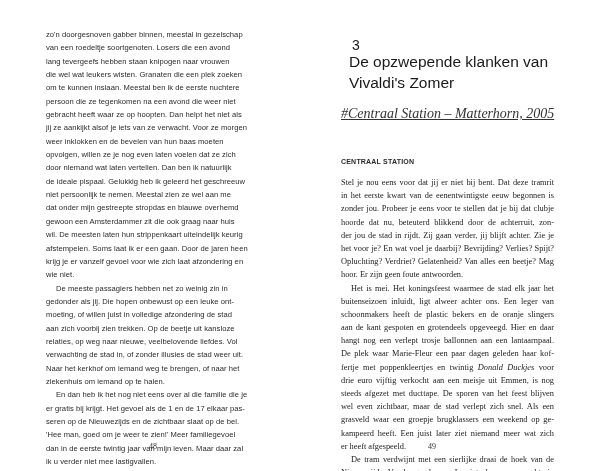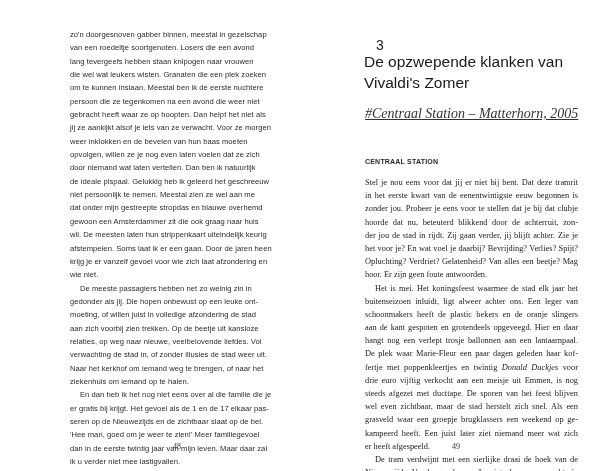--- a/index.html
+++ b/index.html
@@ -1,20 +1,20 @@
 <!DOCTYPE html>
 <html><head>
   <meta charset="utf-8">
   <style>
     html, body { margin: 0; padding: 0; }
     body {
       width: 600px; height: 471px; background: #ffffff; position: relative; overflow: hidden;
       color: #1e1e1e;
     }
-    .page { position: absolute; top: 0; height: 471px; margin-left: 24px; }
+    .page { position: absolute; top: 0; height: 471px; }
     .page-left { left: 0; width: 300px; }
     .page-right { left: 300px; width: 300px; }
 
     .left-body {
       position: absolute; left: 46px; top: 28px; width: 203px;
       font-family: "Liberation Sans", sans-serif;
       font-size: 7.6px; line-height: 13.35px; letter-spacing: 0.05px;
       color: #2a2a2a;
     }
     .left-body .line { white-space: nowrap; display: block; height: 13.35px; }
@@ -25,21 +25,21 @@
       font-family: "Liberation Serif", serif; font-size: 8px; color: #333;
     }
     .pn-left { left: 149px; }
     .pn-right { left: 128px; }
 
     .chapter-num {
       position: absolute; left: 52px; top: 37px;
       font-family: "Liberation Sans", sans-serif; font-size: 14px; color: #1a1a1a;
     }
     .chapter-title {
-      position: absolute; left: 40px; top: 52px; width: 230px;
+      position: absolute; left: 49px; top: 52px; width: 230px;
       font-family: "Liberation Sans", sans-serif; font-size: 15.5px; line-height: 20.5px; color: #1a1a1a;
     }
     .chapter-title .line { display: block; white-space: nowrap; }
     .chapter-sub {
       position: absolute; left: 41px; top: 106px;
       font-family: "Liberation Serif", serif; font-style: italic; font-size: 14px; color: #333; text-decoration: underline;
     }
     .section-head {
       position: absolute; left: 41px; top: 158px;
       font-family: "Liberation Sans", sans-serif; font-weight: bold; font-size: 7px; letter-spacing: 0.2px; color: #2a2a2a;
@@ -117,21 +117,21 @@
       <span class="line last">hoor. Er zijn geen foute antwoorden.</span>
       <span class="line indent">Het is mei. Het koningsfeest waarmee de stad elk jaar het</span>
       <span class="line">buitenseizoen inluidt, ligt alweer achter ons. Een leger van</span>
       <span class="line">schoonmakers heeft de plastic bekers en de oranje slingers</span>
       <span class="line">aan de kant gespoten en grotendeels opgeveegd. Hier en daar</span>
       <span class="line">hangt nog een verlept trosje ballonnen aan een lantaarnpaal.</span>
       <span class="line">De plek waar Marie-Fleur een paar dagen geleden haar kof-</span>
       <span class="line">fertje met poppenkleertjes en twintig <em>Donald Duckjes</em> voor</span>
       <span class="line">drie euro vijftig verkocht aan een meisje uit Emmen, is nog</span>
       <span class="line">steeds afgezet met ducttape. De sporen van het feest blijven</span>
-      <span class="line">wel even zichtbaar, maar de stad herstelt zich snel. Als een</span>
+      <span class="line">wel even zichtbaar, maar de stad verlept zich snel. Als een</span>
       <span class="line">grasveld waar een groepje brugklassers een weekend op ge-</span>
       <span class="line">kampeerd heeft. Een juist later ziet niemand meer wat zich</span>
       <span class="line last">er heeft afgespeeld.</span>
       <span class="line indent">De tram verdwijnt met een sierlijke draai de hoek van de</span>
       <span class="line">Nieuwezijds Voorburgwal om. Je ziet de mensen achterin</span>
     </div>
   <div class="page-number pn-right">49</div>
 </div>
 
 </body></html>

